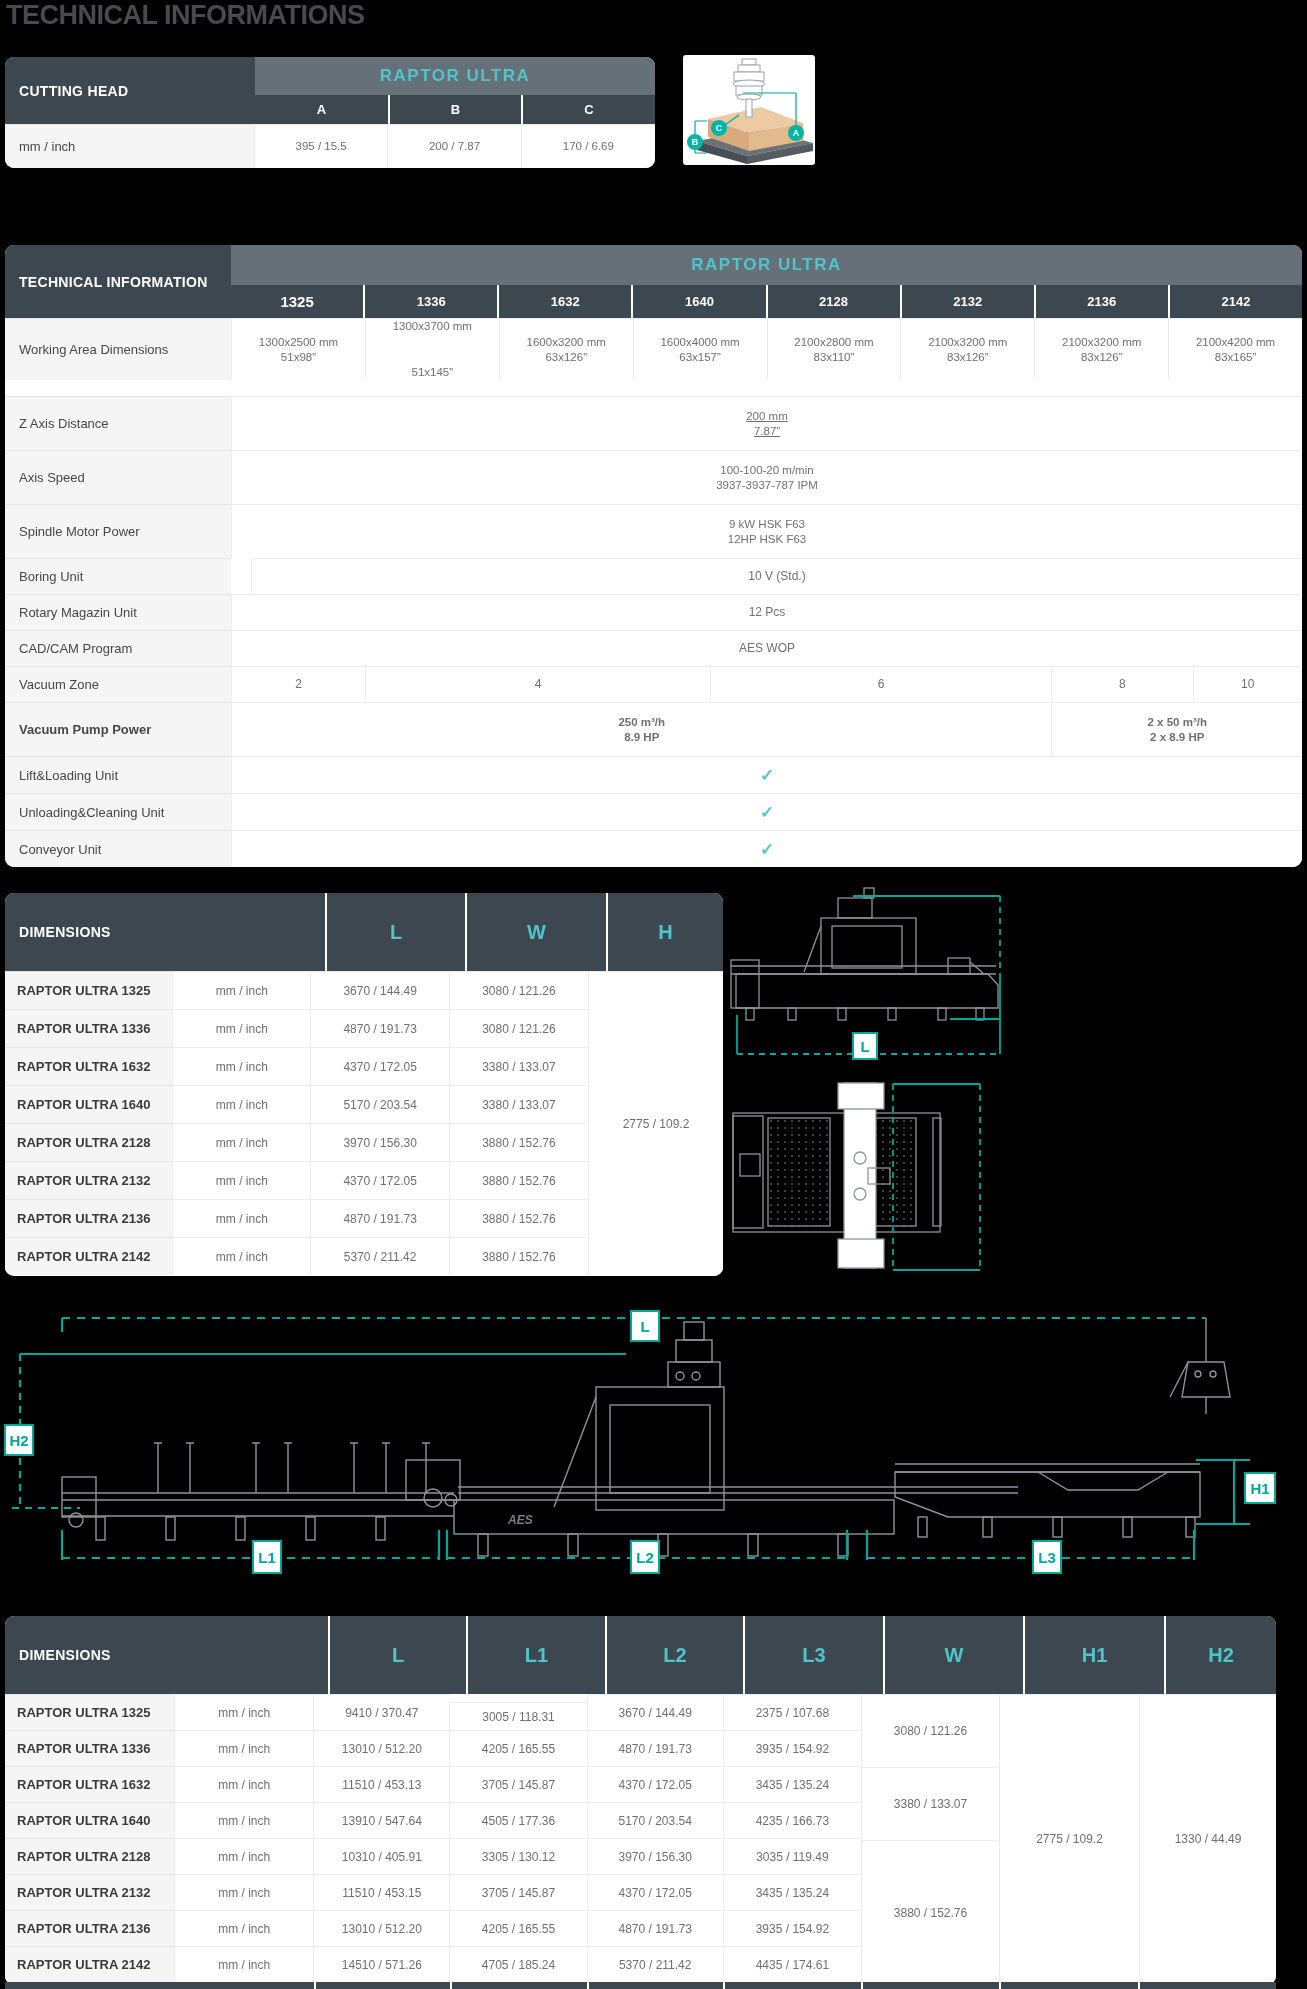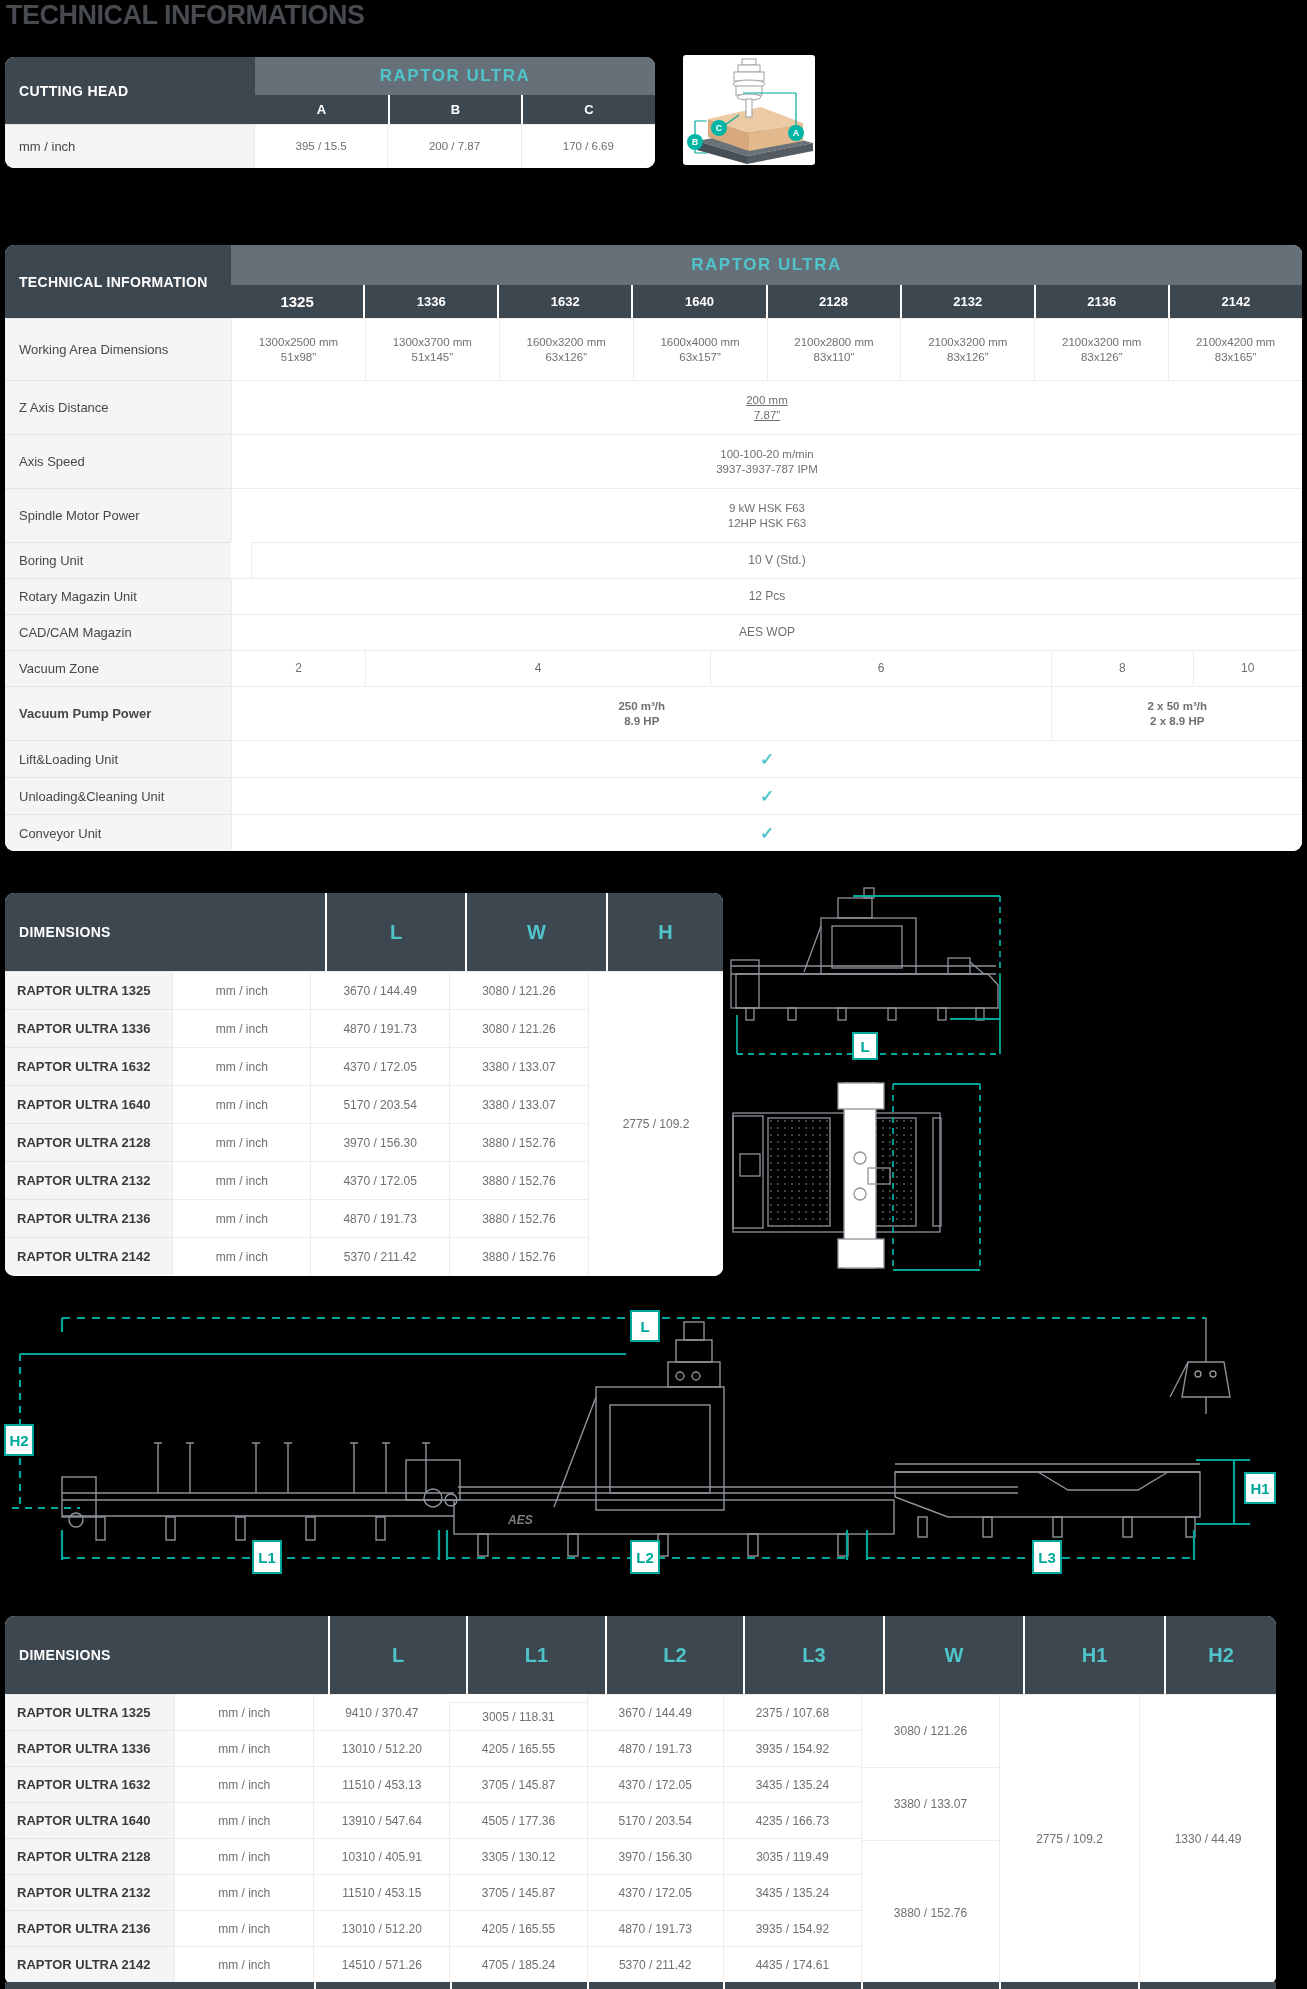--- a/index.html
+++ b/index.html
@@ -101,21 +101,21 @@
     </div>
   </div>
 
   <div class="trow" style="height:62px;">
     <div class="lbl">Working Area Dimensions</div>
     <div class="vals">
       <div class="vc" style="flex:1;">
           <span>1300x2500 mm</span>
           <span>51x98”</span>
         </div>
-      <div class="vc" style="flex:1;">
+      <div class="vc" style="flex:1;justify-content:space-between;">
           <span>1300x3700 mm</span>
           <span>51x145”</span>
         </div>
       <div class="vc" style="flex:1;">
           <span>1600x3200 mm</span>
           <span>63x126”</span>
         </div>
       <div class="vc" style="flex:1;">
           <span>1600x4000 mm</span>
           <span>63x157”</span>
@@ -132,21 +132,21 @@
           <span>2100x3200 mm</span>
           <span>83x126”</span>
         </div>
       <div class="vc" style="flex:1;">
           <span>2100x4200 mm</span>
           <span>83x165”</span>
         </div>
     </div>
   </div>
 
-  <div class="trow" style="height:54px;">
+  <div class="trow" style="height:54px;margin-top:16px;">
     <div class="lbl">Z Axis Distance</div>
     <div class="vals">
         <div class="vc" style="flex:1;text-decoration:underline;">
           <span>200 mm</span>
           <span>7.87”</span>
         </div>
       </div>
   </div>
   <div class="trow" style="height:54px;">
     <div class="lbl">Axis Speed</div>
@@ -172,21 +172,21 @@
         <div class="vc" style="flex:1;">10 V (Std.)</div>
       </div>
   </div>
   <div class="trow mrow" style="height:36px;">
     <div class="lbl">Rotary Magazin Unit</div>
     <div class="vals">
         <div class="vc" style="flex:1;">12 Pcs</div>
       </div>
   </div>
   <div class="trow mrow" style="height:36px;">
-    <div class="lbl">CAD/CAM Magazin</div>
+    <div class="lbl">CAD/CAM Program</div>
     <div class="vals">
         <div class="vc" style="flex:1;">AES WOP</div>
       </div>
   </div>
   <div class="trow mrow" style="height:36px;">
     <div class="lbl">Vacuum Zone</div>
     <div class="vals">
       <div class="vc" style="flex:134 0 0;">2</div>
       <div class="vc" style="flex:345 0 0;">4</div>
       <div class="vc" style="flex:342 0 0;">6</div>

